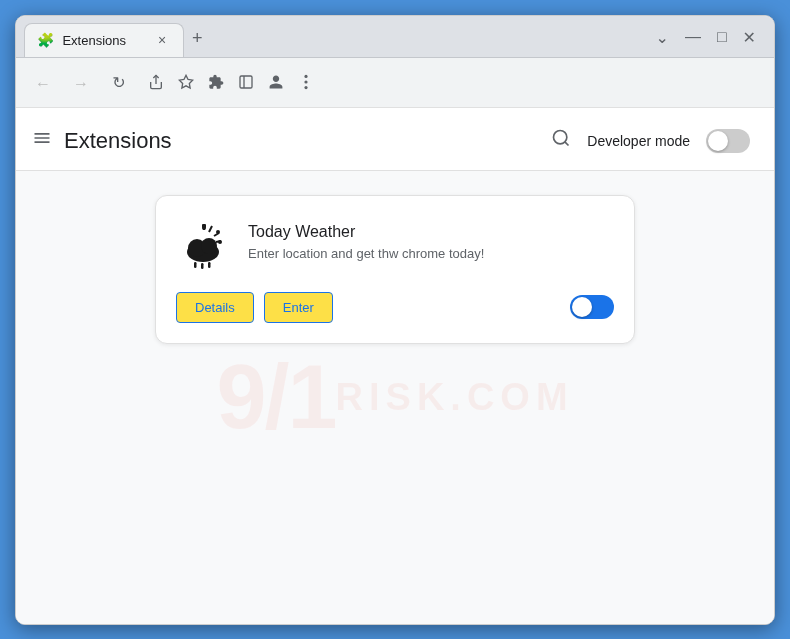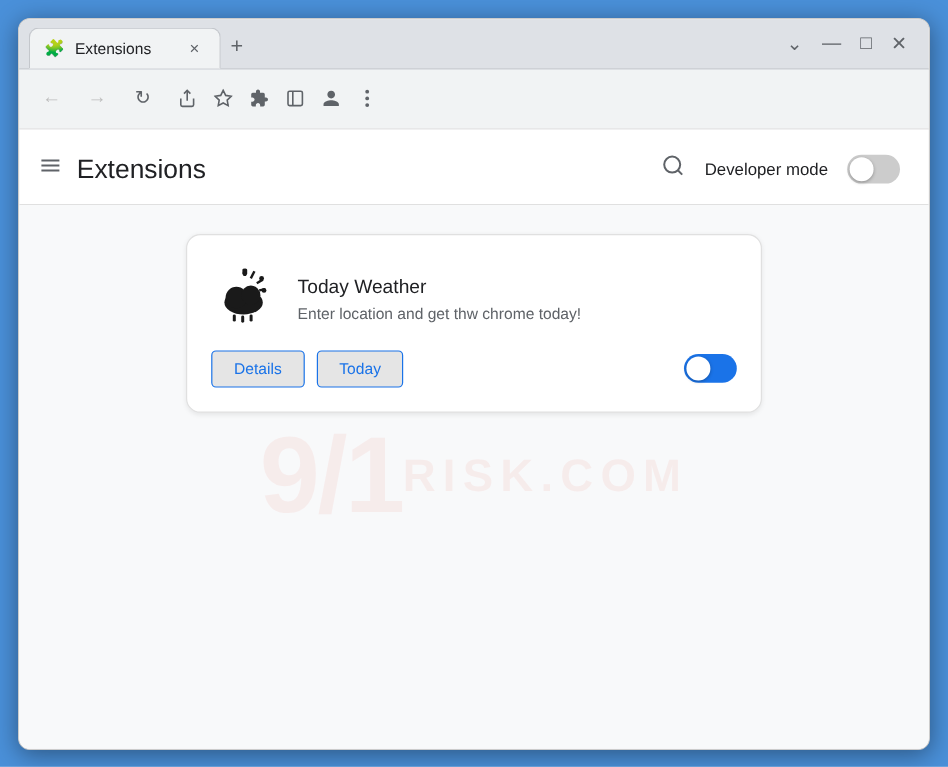--- a/index.html
+++ b/index.html
@@ -278,21 +278,21 @@
       border: 1px solid #e0e0e0;
       border-radius: 12px;
       padding: 20px;
       width: 480px;
       margin: 0 auto;
       background: white;
       box-shadow: 0 1px 4px rgba(0,0,0,0.08);
     }
     .card-top {
       display: flex;
-      align-items: flex-end;
+      align-items: center;
       gap: 16px;
       margin-bottom: 20px;
     }
     .extension-icon {
       width: 56px;
       height: 56px;
       flex-shrink: 0;
     }
     .ext-icon-svg {
       width: 56px;
@@ -312,21 +312,21 @@
       color: #5f6368;
       line-height: 1.4;
     }
     .card-actions {
       display: flex;
       align-items: center;
       gap: 10px;
     }
     .card-btn {
       border: 1px solid #1a73e8;
-      background: #e5e5e5;
+      background: #fde047;
       color: #1a73e8;
       padding: 7px 18px;
       border-radius: 4px;
       font-size: 13px;
       cursor: pointer;
       font-weight: 500;
     }
     .card-toggle {
       margin-left: auto;
       width: 44px;
@@ -471,21 +471,21 @@
               </g>
             </svg>
           </div>
           <div class="card-info">
             <div class="card-name">Today Weather</div>
             <div class="card-desc">Enter location and get thw chrome today!</div>
           </div>
         </div>
         <div class="card-actions">
           <button class="card-btn">Details</button>
-          <button class="card-btn">Today</button>
+          <button class="card-btn">Enter</button>
           <div class="card-toggle">
             <div class="toggle-knob"></div>
           </div>
         </div>
       </div>
     </div>
   </div>
 </div>
 
 </body></html>

